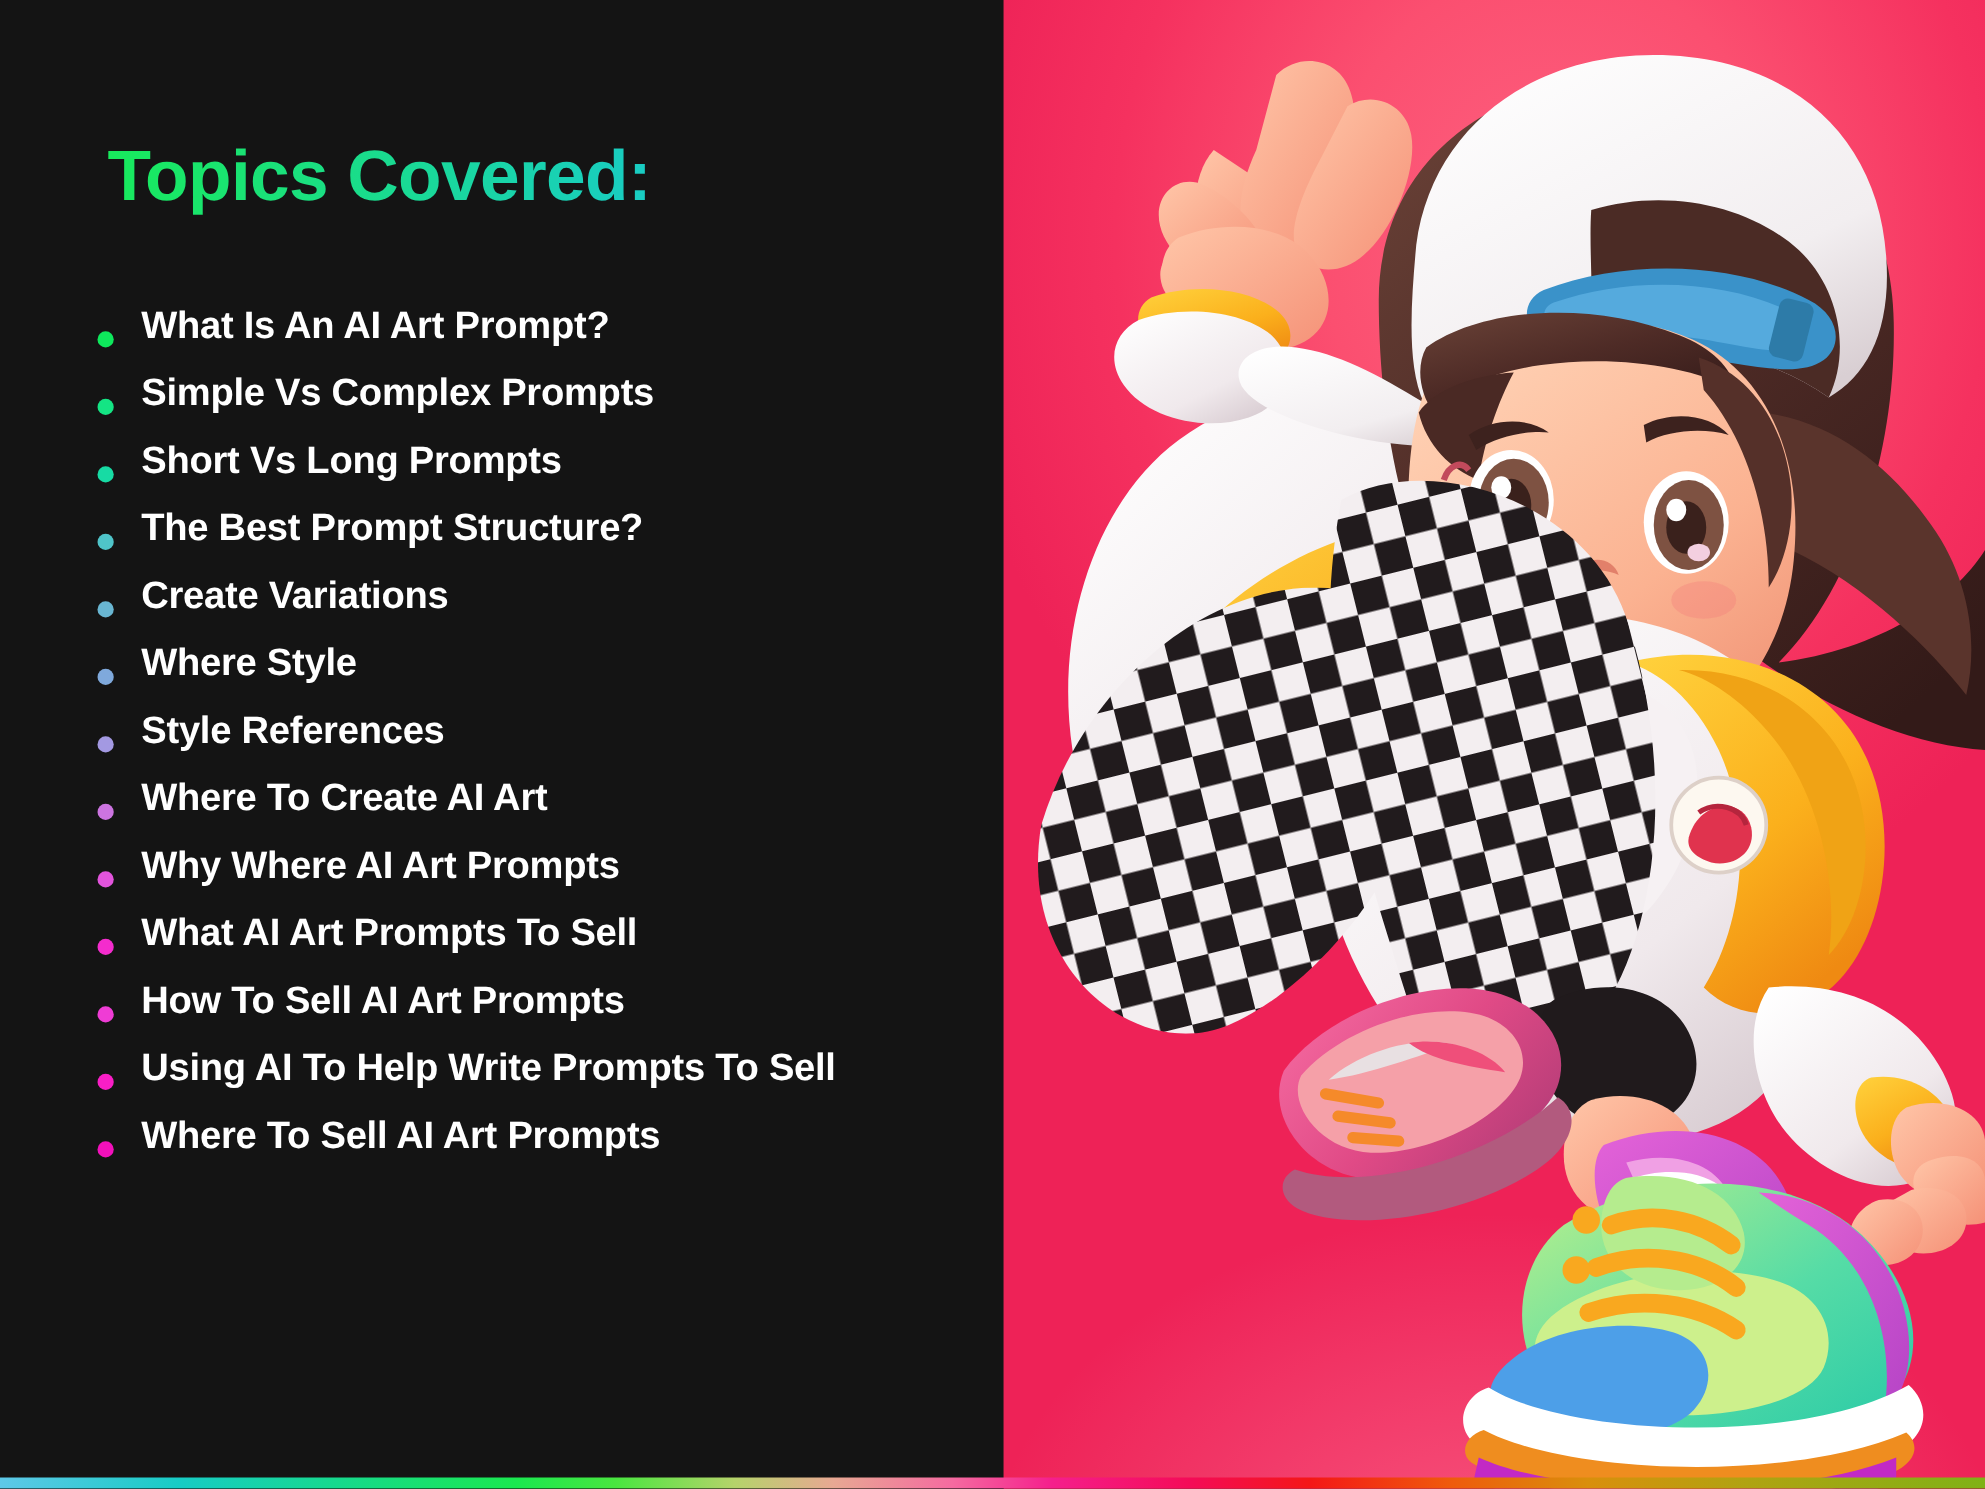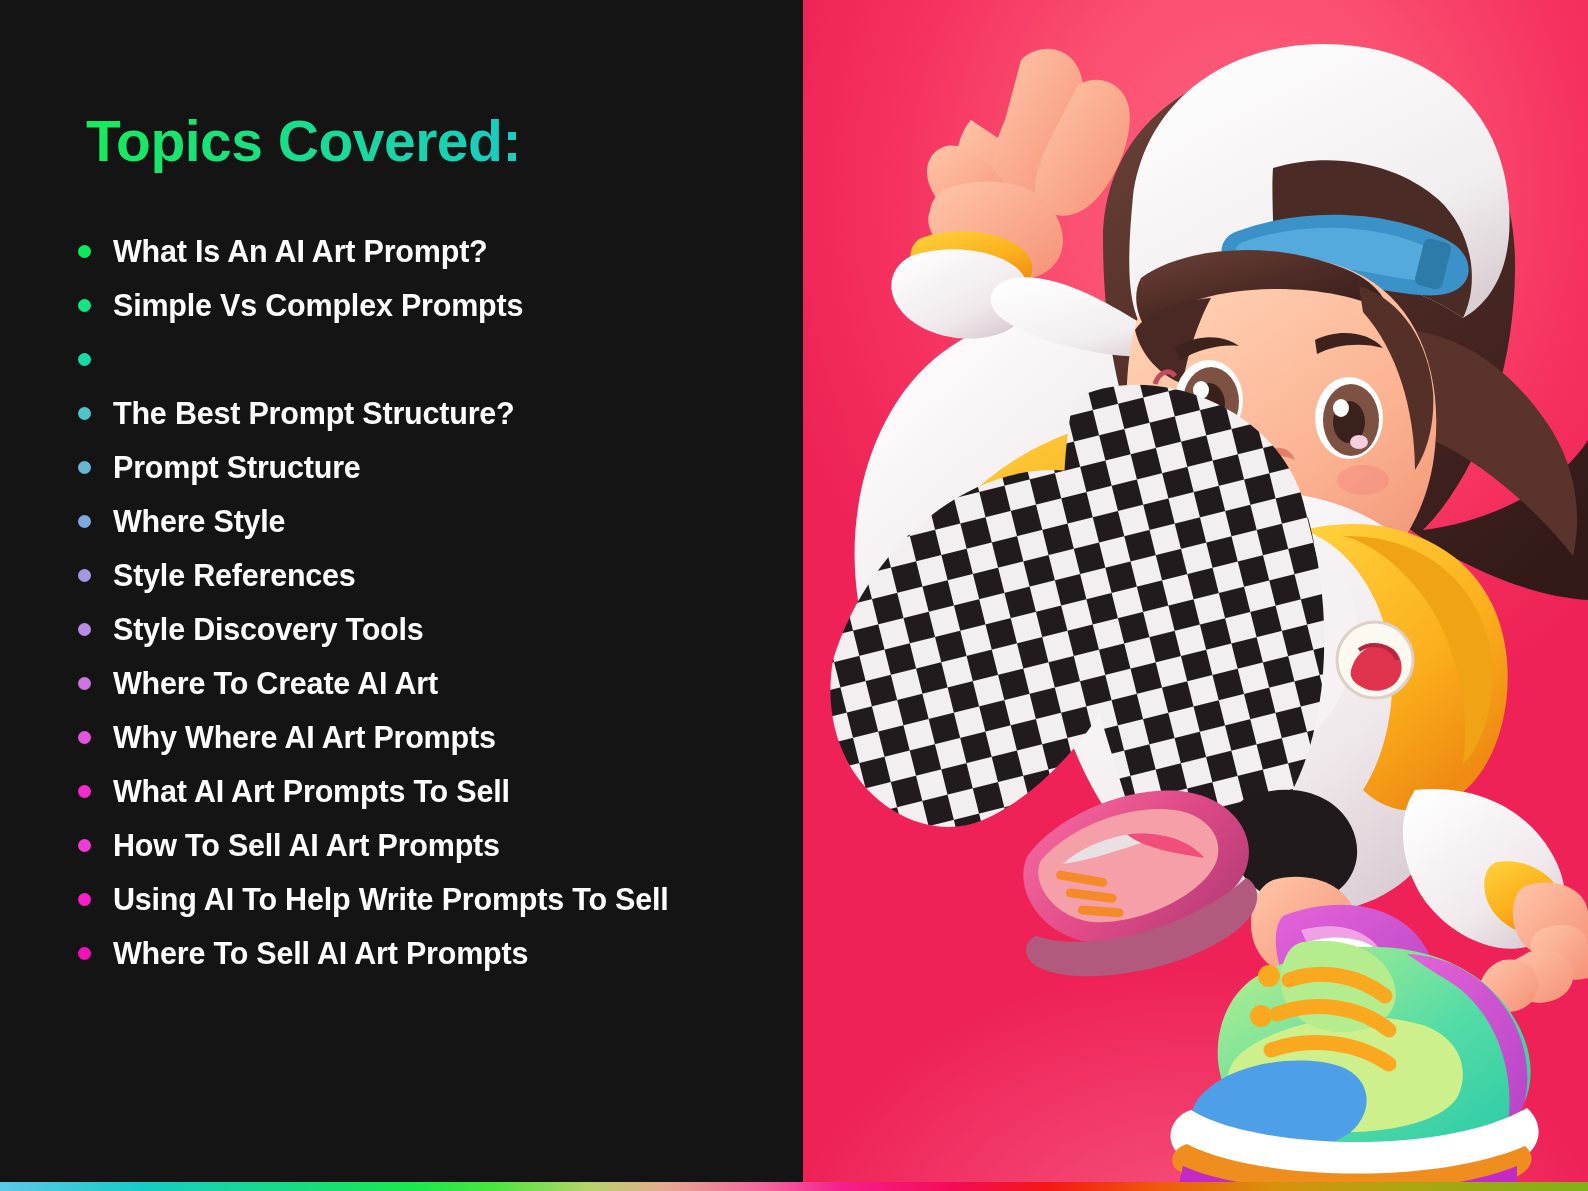--- a/index.html
+++ b/index.html
@@ -45,21 +45,21 @@
     position: absolute;
     left: 78px;
     top: 224px;
     width: 700px;
     list-style: none;
     margin: 0;
     padding: 0;
   }
   .topic-item {
     display: flex;
-    align-items: center;
+    align-items: flex-end;
     height: 54px;
   }
   .bullet {
     width: 13px;
     height: 13px;
     border-radius: 50%;
     flex: 0 0 auto;
     margin-right: 22px;
   }
   .topic-label {
@@ -127,40 +127,37 @@
         <li class="topic-item">
           <span class="bullet" style="background: rgb(14, 232, 92);"></span>
           <span class="topic-label">What Is An AI Art Prompt?</span>
         </li>
         <li class="topic-item">
           <span class="bullet" style="background: rgb(20, 229, 132);"></span>
           <span class="topic-label">Simple Vs Complex Prompts</span>
         </li>
         <li class="topic-item">
           <span class="bullet" style="background: rgb(23, 219, 164);"></span>
+          <span class="topic-label">Short Vs Long Prompts</span>
         </li>
         <li class="topic-item">
           <span class="bullet" style="background: rgb(79, 196, 201);"></span>
           <span class="topic-label">The Best Prompt Structure?</span>
         </li>
         <li class="topic-item">
           <span class="bullet" style="background: rgb(105, 182, 210);"></span>
-          <span class="topic-label">Prompt Structure</span>
+          <span class="topic-label">Create Variations</span>
         </li>
         <li class="topic-item">
           <span class="bullet" style="background: rgb(127, 169, 220);"></span>
           <span class="topic-label">Where Style</span>
         </li>
         <li class="topic-item">
           <span class="bullet" style="background: rgb(163, 153, 226);"></span>
           <span class="topic-label">Style References</span>
-        </li>
-        <li class="topic-item">
-          <span class="bullet" style="background: rgb(184, 140, 230);"></span>
-          <span class="topic-label">Style Discovery Tools</span>
         </li>
         <li class="topic-item">
           <span class="bullet" style="background: rgb(204, 116, 224);"></span>
           <span class="topic-label">Where To Create AI Art</span>
         </li>
         <li class="topic-item">
           <span class="bullet" style="background: rgb(226, 84, 220);"></span>
           <span class="topic-label">Why Where AI Art Prompts</span>
         </li>
         <li class="topic-item">

